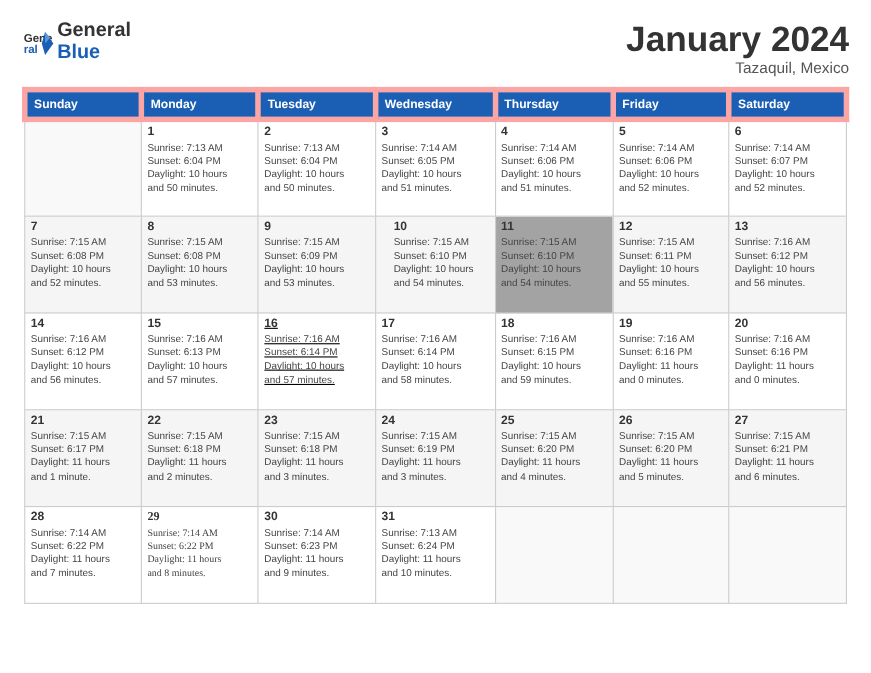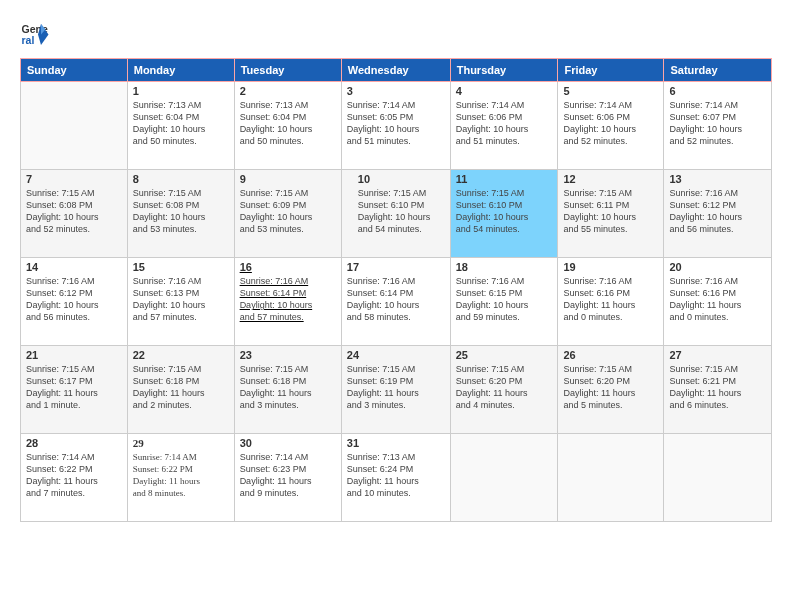--- a/index.html
+++ b/index.html
@@ -55,21 +55,21 @@
       border-collapse: collapse;
       font-size: 10px;
     }
     .calendar th {
       background: #1a5fb4;
       color: #fff;
       padding: 5px 6px;
       text-align: left;
       font-size: 11px;
       font-weight: bold;
-      border: 1px solid #fca5a5;
+      border: 5px solid #fca5a5;
     }
     .calendar td {
       border: 1px solid #ccc;
       vertical-align: top;
       padding: 3px 5px;
       width: 113px;
       height: 88px;
     }
     .day-num {
       font-size: 11px;
@@ -91,20 +91,28 @@
 <div class="page">
 
   <div class="header">
     <div class="logo">
       <svg class="logo-icon" viewBox="0 0 40 40">
         <text x="2" y="20" font-size="14" font-weight="bold" fill="#333">Gene</text>
         <text x="2" y="34" font-size="14" font-weight="bold" fill="#1a5fb4">ral</text>
         <polygon points="28,8 38,22 28,36 24,22" fill="#1a5fb4"></polygon>
         <polygon points="28,8 34,15 28,22" fill="#5599e0"></polygon>
       </svg>
+      <div class="logo-text">
+        <span>Gene</span><span>ral</span><br>
+        <span class="blue">Blue</span>
+      </div>
+    </div>
+    <div class="title-area">
+      <div class="main-title">January 2024</div>
+      <div class="subtitle">Tazaquil, Mexico</div>
     </div>
   </div>
 
   <table class="calendar">
     <thead>
       <tr>
         <th>Sunday</th>
         <th>Monday</th>
         <th>Tuesday</th>
         <th>Wednesday</th>
@@ -181,21 +189,21 @@
 Daylight: 10 hours
 and 53 minutes.</div>
           </td>
           <td style="background-color: rgb(245, 245, 245); padding-left: 16px;">
             <div class="day-num">10</div>
             <div class="day-info" style="white-space: pre-line;">Sunrise: 7:15 AM
 Sunset: 6:10 PM
 Daylight: 10 hours
 and 54 minutes.</div>
           </td>
-          <td style="background-color: #7dd3fc;">
+          <td style="background-color: #a3a3a3;">
             <div class="day-num">11</div>
             <div class="day-info" style="white-space: pre-line;">Sunrise: 7:15 AM
 Sunset: 6:10 PM
 Daylight: 10 hours
 and 54 minutes.</div>
           </td>
           <td style="background-color: rgb(245, 245, 245);">
             <div class="day-num">12</div>
             <div class="day-info" style="white-space: pre-line;">Sunrise: 7:15 AM
 Sunset: 6:11 PM

